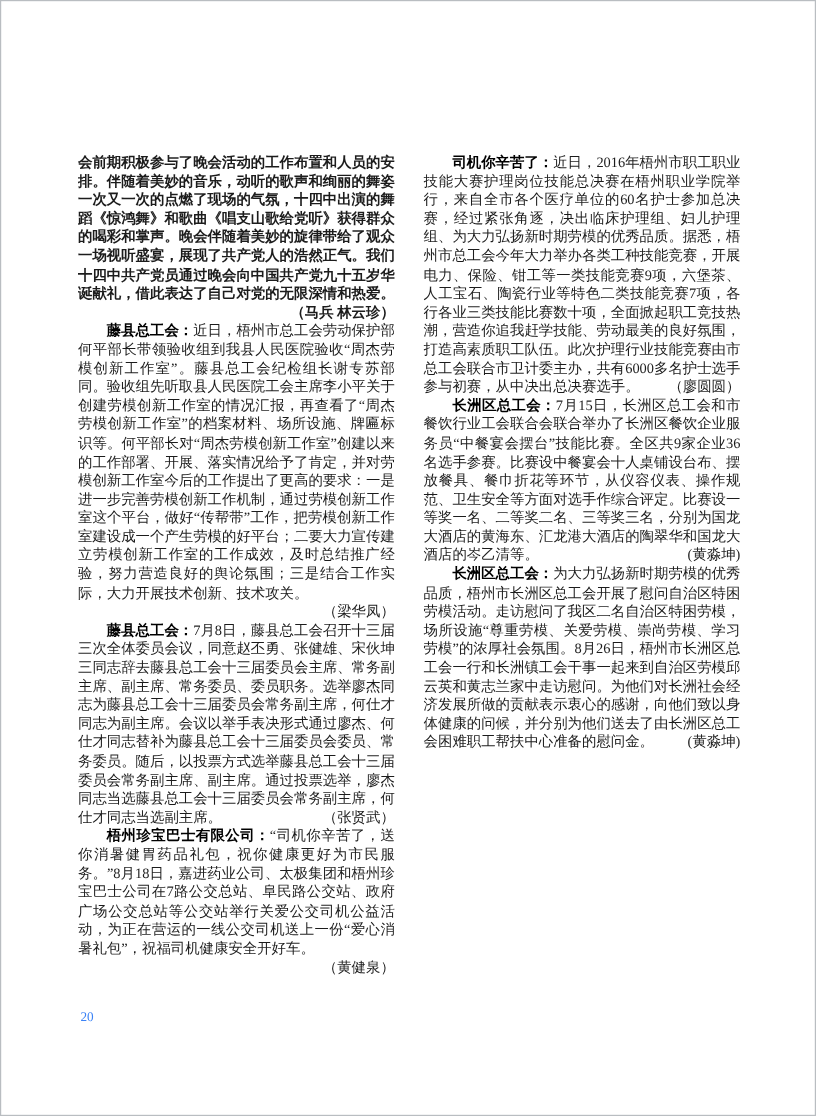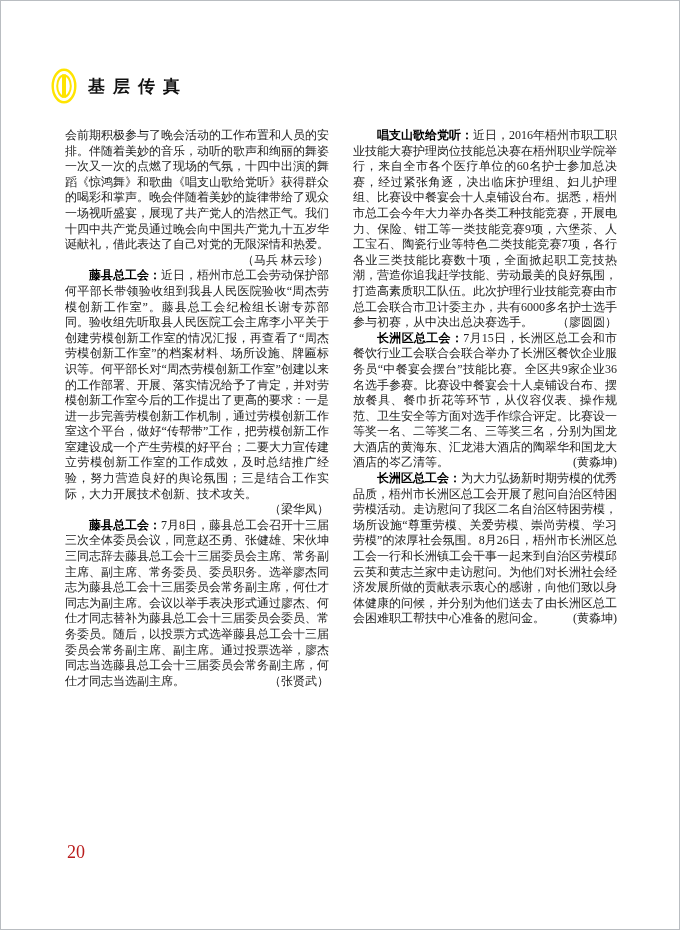--- a/index.html
+++ b/index.html
@@ -33,57 +33,50 @@
     text-align:justify;
     color:#1c1c1c;
   }
   .col-left{left:64px;}
   .col-right{left:352px;}
   p.para{
     margin:0;
     text-indent:2em;
     overflow:hidden; 
   }
-  p.para.no-indent{text-indent:0;}
+  p.para.no-indent{text-indent:0;font-weight:bold;}
   b.lead{
     font-family:"Liberation Sans", sans-serif;
     font-weight:700;
     color:#000;
   }
   span.sig{
     float:right;
   }
   .page-number{
     position:absolute;left:66px;top:841px;
-    font-size:18px;
+    font-size:11px;
     font-family:"Liberation Serif", serif;
-    color:#b91c1c;
+    color:#3b82f6;
   }
 </style>
 </head>
 <body>
 
 <div class="page">
 
-  <div class="header">
-    <svg class="logo" width="26" height="36" viewBox="0 0 26 36">
-      <ellipse cx="13" cy="18" rx="11.3" ry="16.3" fill="none" stroke-width="2.4" stroke="#ffe400"></ellipse>
-      <ellipse cx="13" cy="18" rx="6.8" ry="10.8" fill="none" stroke-width="2" stroke="#ffe400"></ellipse>
-      <rect x="11" y="6.5" width="4" height="23" fill="#ffe400"></rect>
-    </svg>
-    <div class="page-title">基层传真</div>
-  </div>
 
   <div class="col col-left">
     <p class="para no-indent"><span>会前期积极参与了晚会活动的工作布置和人员的安排。伴随着美妙的音乐，动听的歌声和绚丽的舞姿一次又一次的点燃了现场的气氛，十四中出演的舞蹈《惊鸿舞》和歌曲《唱支山歌给党听》获得群众的喝彩和掌声。晚会伴随着美妙的旋律带给了观众一场视听盛宴，展现了共产党人的浩然正气。我们十四中共产党员通过晚会向中国共产党九十五岁华诞献礼，借此表达了自己对党的无限深情和热爱。</span><span class="sig">（马兵 林云珍）</span></p>
     <p class="para"><b class="lead">藤县总工会：</b><span>近日，梧州市总工会劳动保护部何平部长带领验收组到我县人民医院验收“周杰劳模创新工作室”。藤县总工会纪检组长谢专苏部同。验收组先听取县人民医院工会主席李小平关于创建劳模创新工作室的情况汇报，再查看了“周杰劳模创新工作室”的档案材料、场所设施、牌匾标识等。何平部长对“周杰劳模创新工作室”创建以来的工作部署、开展、落实情况给予了肯定，并对劳模创新工作室今后的工作提出了更高的要求：一是进一步完善劳模创新工作机制，通过劳模创新工作室这个平台，做好“传帮带”工作，把劳模创新工作室建设成一个产生劳模的好平台；二要大力宣传建立劳模创新工作室的工作成效，及时总结推广经验，努力营造良好的舆论氛围；三是结合工作实际，大力开展技术创新、技术攻关。</span><span class="sig">（梁华凤）</span></p>
     <p class="para"><b class="lead">藤县总工会：</b><span>7月8日，藤县总工会召开十三届三次全体委员会议，同意赵丕勇、张健雄、宋伙坤三同志辞去藤县总工会十三届委员会主席、常务副主席、副主席、常务委员、委员职务。选举廖杰同志为藤县总工会十三届委员会常务副主席，何仕才同志为副主席。会议以举手表决形式通过廖杰、何仕才同志替补为藤县总工会十三届委员会委员、常务委员。随后，以投票方式选举藤县总工会十三届委员会常务副主席、副主席。通过投票选举，廖杰同志当选藤县总工会十三届委员会常务副主席，何仕才同志当选副主席。</span><span class="sig">（张贤武）</span></p>
+    <p class="para"><b class="lead">梧州珍宝巴士有限公司：</b><span>“司机你辛苦了，送你消暑健胃药品礼包，祝你健康更好为市民服务。”8月18日，嘉进药业公司、太极集团和梧州珍宝巴士公司在7路公交总站、阜民路公交站、政府广场公交总站等公交站举行关爱公交司机公益活动，为正在营运的一线公交司机送上一份“爱心消暑礼包”，祝福司机健康安全开好车。</span><span class="sig">（黄健泉）</span></p>
   </div>
 
   <div class="col col-right">
-    <p class="para"><b class="lead">唱支山歌给党听：</b><span>近日，2016年梧州市职工职业技能大赛护理岗位技能总决赛在梧州职业学院举行，来自全市各个医疗单位的60名护士参加总决赛，经过紧张角逐，决出临床护理组、妇儿护理组、比赛设中餐宴会十人桌铺设台布。据悉，梧州市总工会今年大力举办各类工种技能竞赛，开展电力、保险、钳工等一类技能竞赛9项，六堡茶、人工宝石、陶瓷行业等特色二类技能竞赛7项，各行各业三类技能比赛数十项，全面掀起职工竞技热潮，营造你追我赶学技能、劳动最美的良好氛围，打造高素质职工队伍。此次护理行业技能竞赛由市总工会联合市卫计委主办，共有6000多名护士选手参与初赛，从中决出总决赛选手。</span><span class="sig">（廖圆圆）</span></p>
+    <p class="para"><b class="lead">司机你辛苦了：</b><span>近日，2016年梧州市职工职业技能大赛护理岗位技能总决赛在梧州职业学院举行，来自全市各个医疗单位的60名护士参加总决赛，经过紧张角逐，决出临床护理组、妇儿护理组、为大力弘扬新时期劳模的优秀品质。据悉，梧州市总工会今年大力举办各类工种技能竞赛，开展电力、保险、钳工等一类技能竞赛9项，六堡茶、人工宝石、陶瓷行业等特色二类技能竞赛7项，各行各业三类技能比赛数十项，全面掀起职工竞技热潮，营造你追我赶学技能、劳动最美的良好氛围，打造高素质职工队伍。此次护理行业技能竞赛由市总工会联合市卫计委主办，共有6000多名护士选手参与初赛，从中决出总决赛选手。</span><span class="sig">（廖圆圆）</span></p>
     <p class="para"><b class="lead">长洲区总工会：</b><span>7月15日，长洲区总工会和市餐饮行业工会联合会联合举办了长洲区餐饮企业服务员“中餐宴会摆台”技能比赛。全区共9家企业36名选手参赛。比赛设中餐宴会十人桌铺设台布、摆放餐具、餐巾折花等环节，从仪容仪表、操作规范、卫生安全等方面对选手作综合评定。比赛设一等奖一名、二等奖二名、三等奖三名，分别为国龙大酒店的黄海东、汇龙港大酒店的陶翠华和国龙大酒店的岑乙清等。</span><span class="sig">(黄淼坤)</span></p>
     <p class="para"><b class="lead">长洲区总工会：</b><span>为大力弘扬新时期劳模的优秀品质，梧州市长洲区总工会开展了慰问自治区特困劳模活动。走访慰问了我区二名自治区特困劳模，场所设施“尊重劳模、关爱劳模、崇尚劳模、学习劳模”的浓厚社会氛围。8月26日，梧州市长洲区总工会一行和长洲镇工会干事一起来到自治区劳模邱云英和黄志兰家中走访慰问。为他们对长洲社会经济发展所做的贡献表示衷心的感谢，向他们致以身体健康的问候，并分别为他们送去了由长洲区总工会困难职工帮扶中心准备的慰问金。</span><span class="sig">(黄淼坤)</span></p>
   </div>
 
   <div class="page-number">20</div>
 
 </div>
 
 </body></html>

